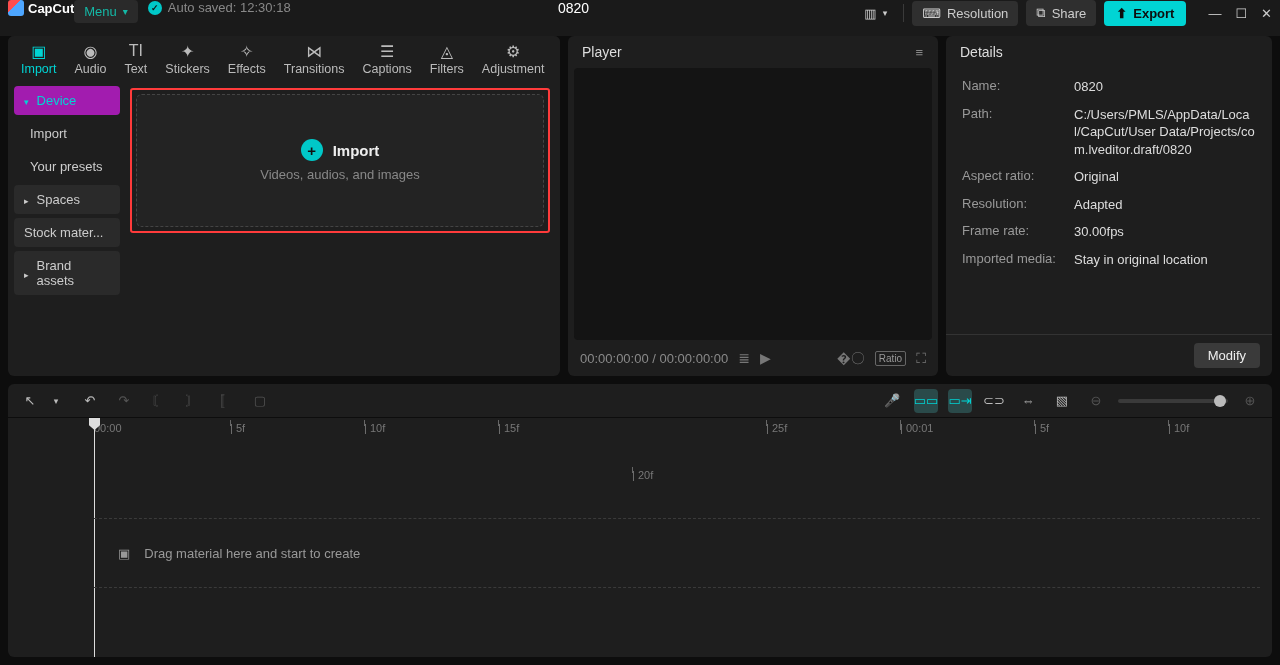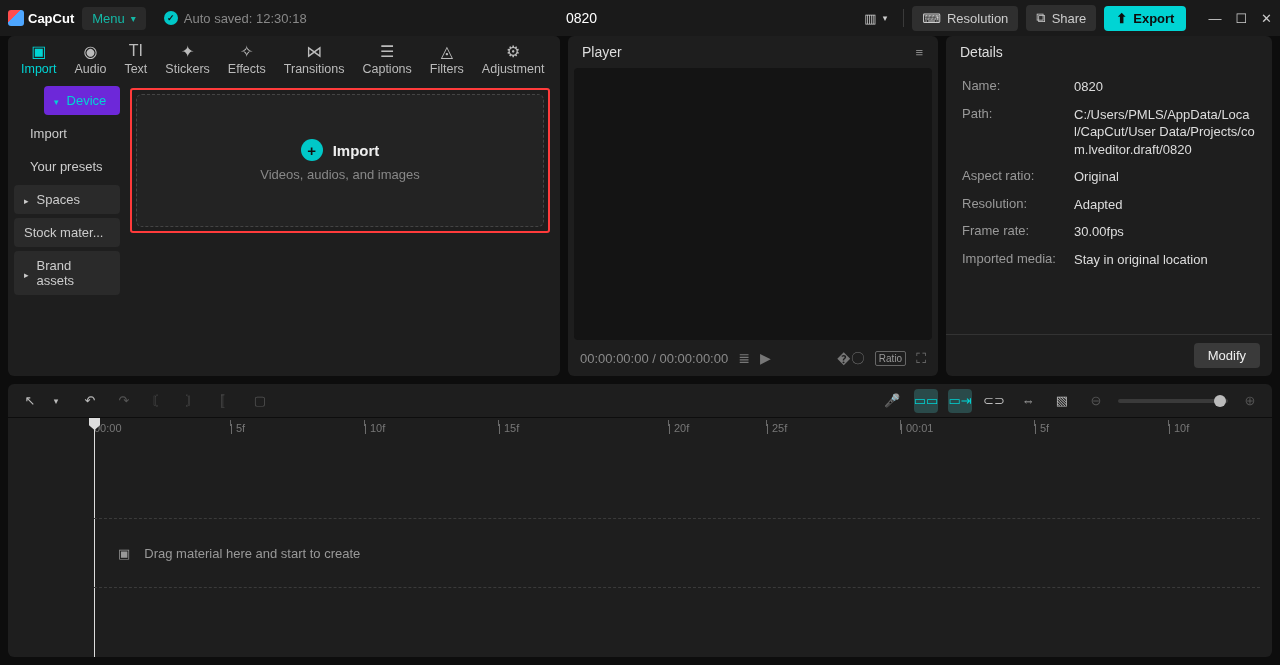--- a/index.html
+++ b/index.html
@@ -1,19 +1,19 @@
 <!DOCTYPE html>
 <html><head>
 <meta charset="utf-8">
 <style>
 * { margin: 0; padding: 0; box-sizing: border-box; font-family: -apple-system, BlinkMacSystemFont, "Segoe UI", Arial, sans-serif; }
 body { background: #0d0d0d; color: #d0d0d0; width: 1280px; height: 665px; overflow: hidden; font-size: 13px; }
 
 
-.titlebar { height: 36px; background: #1a1a1a; display: flex; align-items: center; padding: 0 8px; gap: 8px; }
+.titlebar { height: 36px; background: #1a1a1a; display: flex; align-items: flex-start; padding: 0 8px; }
 .logo { display: flex; align-items: center; gap: 4px; color: #fff; font-weight: 600; font-size: 13px; }
 .logo-icon { width: 16px; height: 16px; background: linear-gradient(135deg,#ff4d4d 0%,#ff4d4d 40%,#4da6ff 40%,#4da6ff 100%); border-radius: 3px; }
 .menu-btn { background: #2a2a2a; color: #14b8a6; padding: 4px 10px; border-radius: 4px; display: flex; align-items: center; gap: 4px; cursor: pointer; font-size: 13px;}
 .chev-down::after { content: "▾"; font-size: 10px; margin-left:2px; }
 .autosave { display: flex; align-items: center; gap: 6px; color: #888; margin-left: 10px; font-size: 13px;}
 .check-circle { width: 14px; height: 14px; border-radius: 50%; background: #00c8c8; display:flex;align-items:center;justify-content:center;color:#111;font-size:9px;font-weight:bold; }
 .title-center { flex: 1; text-align: center; color: #fff; font-weight: 500; font-size: 14px; }
 .title-right { display: flex; align-items: center; gap: 8px; }
 .tbtn { color: #ccc; padding: 4px 8px; display: flex; align-items: center; gap: 6px; cursor: pointer; font-size:13px; border-radius:4px; }
 .tbtn.boxed { background: #2f2f2f; padding: 5px 10px; }
@@ -31,21 +31,21 @@
 
 .toptabs { display: flex; align-items: flex-end; gap: 0; padding: 4px 4px 0 4px; background:#1e1e1e; height:44px; }
 .toptab { flex:0 0 auto; padding: 0 9px 4px 9px; text-align: center; color: #bbb; cursor: pointer; display:flex; flex-direction:column; align-items:center; gap:2px; font-size:12.5px; }
 .toptab.active { color: #00d4d4; }
 .toptab .ticon { font-size: 16px; height:18px; display:flex;align-items:center;justify-content:center; }
 
 
 .left-body { display: flex; flex: 1; }
 .left-nav { width: 118px; padding: 6px; display:flex; flex-direction:column; gap:4px; }
 .nav-item { padding: 7px 10px; border-radius: 4px; color: #ccc; cursor: pointer; font-size:13px; display:flex; align-items:center; gap:4px;}
-.nav-item.sel { background: #6d28d9; color: #00d4d4; margin-left: 30px; }
+.nav-item.sel { background: #a21caf; color: #00d4d4; }
 .nav-item.hdr { background: #2a2a2a; }
 .nav-item.sub { padding-left: 16px; background:transparent; }
 .tri::before { content:"▸"; font-size:9px; margin-right:4px;}
 .tri.open::before { content:"▾"; }
 .left-content { flex: 1; padding: 8px 10px 8px 4px; position:relative; }
 .import-drop-wrap { border: 2.5px solid #ff3b3b; border-radius: 3px; height: 145px; position:relative;}
 .import-drop { position:absolute; inset:4px; border: 1.5px dashed #444; border-radius: 6px; display:flex; flex-direction:column; align-items:center; justify-content:center; gap:6px; cursor:pointer; background:#232323;}
 .import-row { display:flex; align-items:center; gap:10px; }
 .plus-circ { width:22px; height:22px; border-radius:50%; background:#00c8c8; color:#111; display:flex; align-items:center; justify-content:center; font-weight:bold; font-size:15px;}
 .imp-title { color:#eee; font-weight:600; font-size:15px;}
@@ -283,21 +283,21 @@
         <div class="zoom-thumb"></div>
       </div>
     <div class="tl-tool dis">⊕</div>
   </div>
   <div class="tl-body">
     <div class="tl-ruler" id="tl-ruler">
         <div class="tick major" style="left: 86px;">00:00</div>
         <div class="tick" style="left: 222px;">| 5f</div>
         <div class="tick" style="left: 356px;">| 10f</div>
         <div class="tick" style="left: 490px;">| 15f</div>
-        <div class="tick" style="left: 660px;">| 20f</div>
+        <div class="tick" style="left: 624px; margin-top: 47px;">| 20f</div>
         <div class="tick" style="left: 758px;">| 25f</div>
         <div class="tick major" style="left: 892px;">| 00:01</div>
         <div class="tick" style="left: 1026px;">| 5f</div>
         <div class="tick" style="left: 1160px;">| 10f</div>
       </div>
     <div class="playhead"></div>
     <div class="tl-track-area">
       <span>▣</span>
       <span>Drag material here and start to create</span>
     </div>

